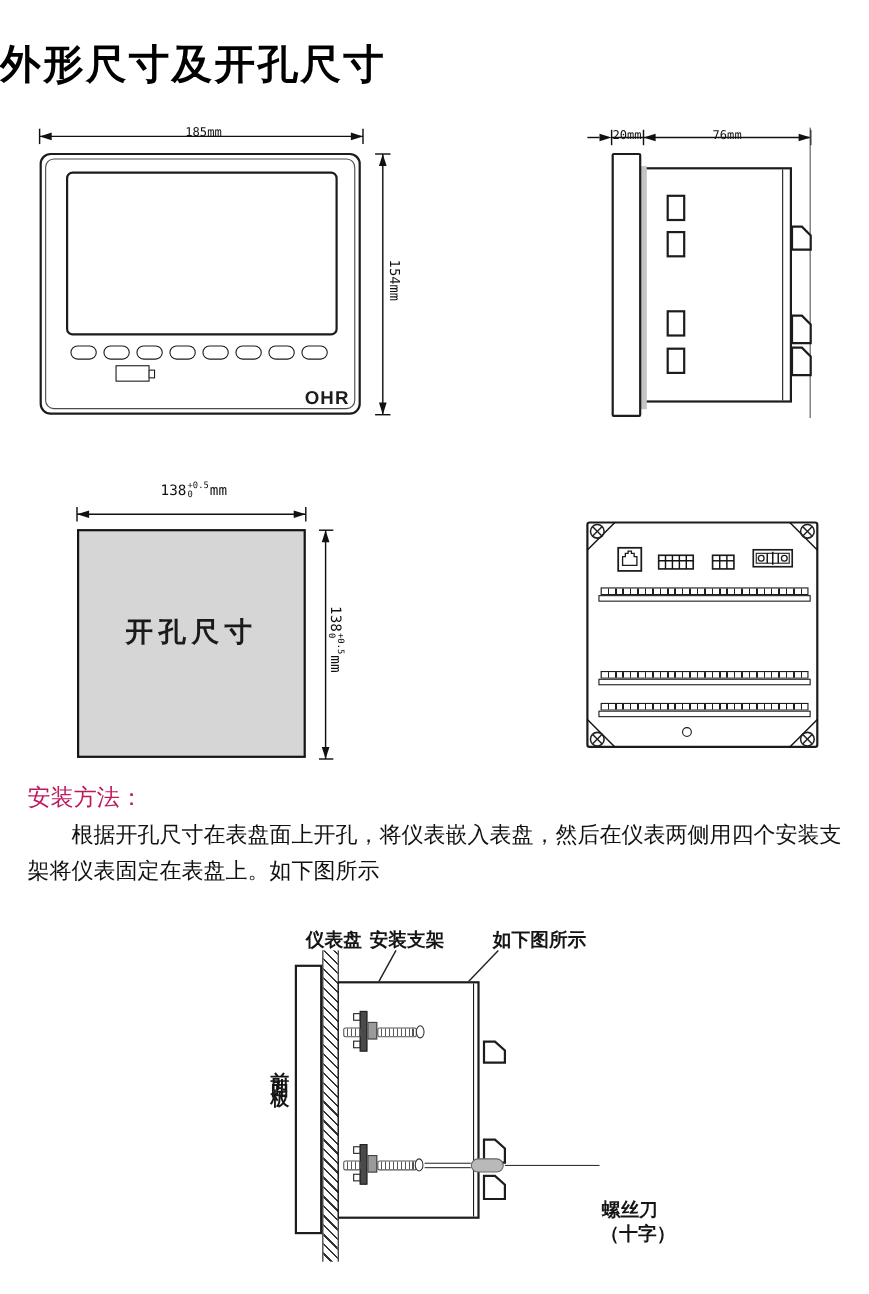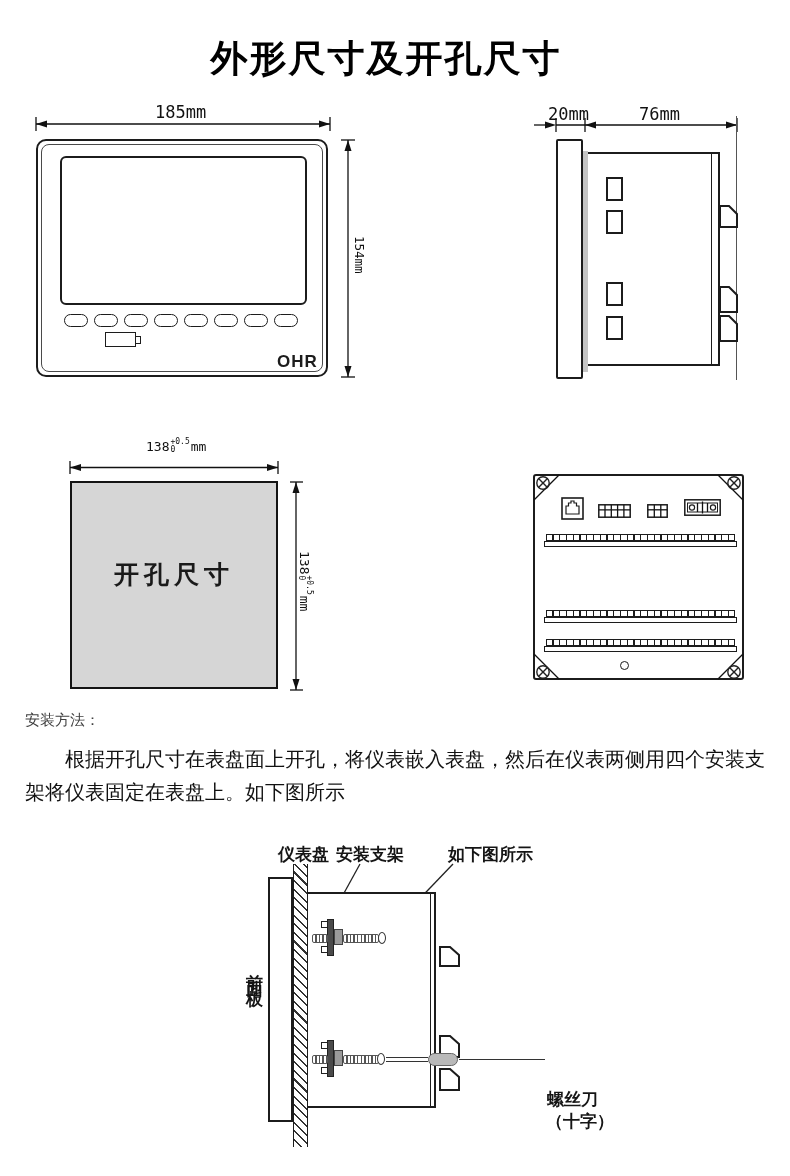--- a/index.html
+++ b/index.html
@@ -1,21 +1,21 @@
 <!DOCTYPE html>
 <html><head>
 <meta charset="utf-8">
 <style>
   html,body{margin:0;padding:0;background:#ffffff;}
   .page{position:relative;width:790px;height:1176px;background:#fff;overflow:hidden;
         font-family:"Liberation Serif",serif;color:#111;}
   .abs{position:absolute;}
-  .title{left:0;top:34px;width:772px;text-align:center;font-family:"Liberation Sans",sans-serif;
+  .title{left:0;top:34px;width:772px;text-align:left;font-family:"Liberation Sans",sans-serif;
          font-weight:bold;font-size:37px;letter-spacing:2px;color:#000;}
-  .dim-label{font-family:"DejaVu Sans Mono",monospace;font-size:17px;color:#111;text-align:left;}
+  .dim-label{font-family:"DejaVu Sans Mono",monospace;font-size:11px;color:#111;text-align:center;margin-top:12px;}
   .dim-label-v{font-family:"DejaVu Sans Mono",monospace;font-size:12.5px;color:#111;
                writing-mode:vertical-rl;}
   .box{box-sizing:border-box;border:2px solid #1c1c1c;background:#fff;}
   .thin{box-sizing:border-box;border:1px solid #4a4a4a;background:transparent;}
   svg{display:block;overflow:visible;}
   .arrow{fill:#111;stroke:none;}
   .dimline{stroke:#111;stroke-width:1.3;}
   
   .btn-row{left:64px;top:314px;width:234px;height:14px;display:flex;justify-content:space-between;}
   .pill{box-sizing:border-box;width:24px;height:13px;border:1.6px solid #1c1c1c;border-radius:7px;background:#fff;}
@@ -23,21 +23,21 @@
   
   .teeth{box-sizing:border-box;border:1.3px solid #1c1c1c;
          background:repeating-linear-gradient(90deg,#fff 0 5.4px,#1c1c1c 5.4px 6.75px);}
   .bar{box-sizing:border-box;border:1.3px solid #1c1c1c;background:#fff;}
   
   .cutout-square{background:#d6d6d6;border:2.5px solid #141414;box-sizing:border-box;}
   .cutout-label{font-size:25px;font-weight:bold;letter-spacing:5px;text-align:center;color:#1a1a1a;}
   .tol{display:inline-flex;align-items:center;font-family:"DejaVu Sans Mono",monospace;font-size:13px;white-space:nowrap;}
   .tol .stack{display:inline-flex;flex-direction:column;font-size:8px;line-height:8px;margin:0 1px;}
   
-  .h-install{font-size:15px;color:#404040;}
+  .h-install{font-size:21px;color:#be185d;}
   .p-install{font-size:20px;line-height:33px;text-indent:2em;color:#111;}
   .cn-label{font-size:17px;font-weight:600;color:#151515;white-space:nowrap;}
   .cn-label-v{font-size:17px;font-weight:600;color:#151515;writing-mode:vertical-rl;letter-spacing:8px;}
   
   .hatch{box-sizing:border-box;border-left:1.5px solid #1c1c1c;border-right:1.5px solid #1c1c1c;
          background:repeating-linear-gradient(45deg,#fff 0 4.6px,#333 4.6px 6.1px);}
   .leader{border-top:1.5px solid #333;}
   .bracket-bar{background:#4a4a4a;border:1px solid #222;box-sizing:border-box;}
   .bracket-tab{box-sizing:border-box;border:1.5px solid #222;background:#fff;}
   .bracket-nut{background:#9a9a9a;border:1px solid #444;box-sizing:border-box;}

